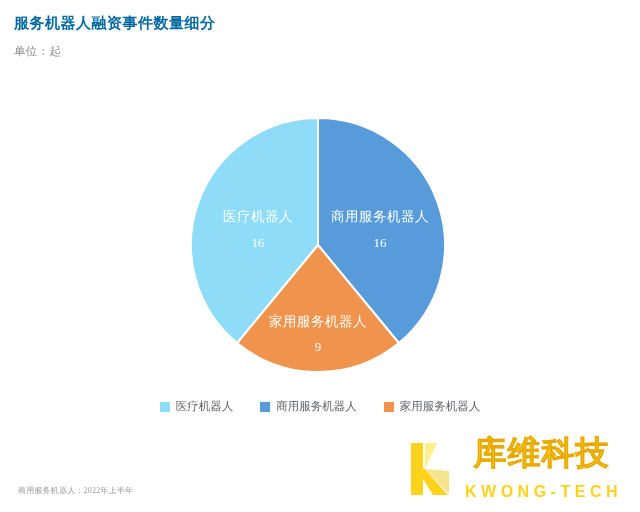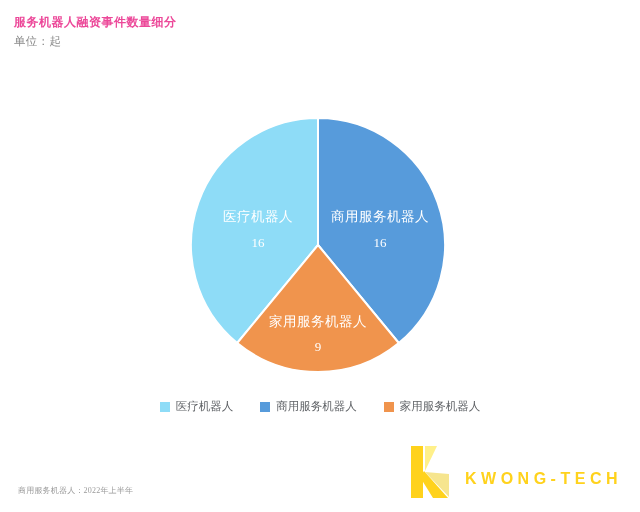--- a/index.html
+++ b/index.html
@@ -17,28 +17,28 @@
 
   
   #chart-header {
     position: absolute;
     left: 14px;
     top: 14px;
     width: 612px;
   }
   #chart-title {
     font-family: "Liberation Serif", "DejaVu Serif", serif;
-    font-size: 12px;
+    font-size: 15px;
     font-weight: 700;
-    color: #ec4899;
+    color: #0369a1;
     letter-spacing: 0.5px;
     white-space: nowrap;
   }
   #chart-subtitle {
-    margin-top: 3px;
+    margin-top: 11px;
     font-family: "Liberation Serif", "DejaVu Serif", serif;
     font-size: 11.5px;
     font-weight: 400;
     color: #8a8a8a;
     letter-spacing: 0.3px;
   }
 
   
   #pie-wrap {
     position: absolute;
@@ -182,15 +182,16 @@
 <div id="footer-note">商用服务机器人：2022年上半年</div>
 
 <div id="logo">
   <svg id="logo-mark" width="46" height="56" viewBox="0 0 46 56">
     <path d="M4 2 L16 2 L16 54 L4 54 Z" fill="#FFD21C"></path>
     <path d="M18 2 L30 2 L18 27 Z" fill="#FFF08A"></path>
     <path d="M17 27 L41 54 L26 54 L13 33 Z" fill="#FFD21C"></path>
     <path d="M18 28 L42 53 L42 30 Z" fill="#F5E07A" opacity="0.85"></path>
   </svg>
   <div id="logo-text-block">
+    <div id="logo-cn">库维科技</div>
     <div id="logo-en">KWONG-TECH</div>
   </div>
 </div>
 
 </body></html>

